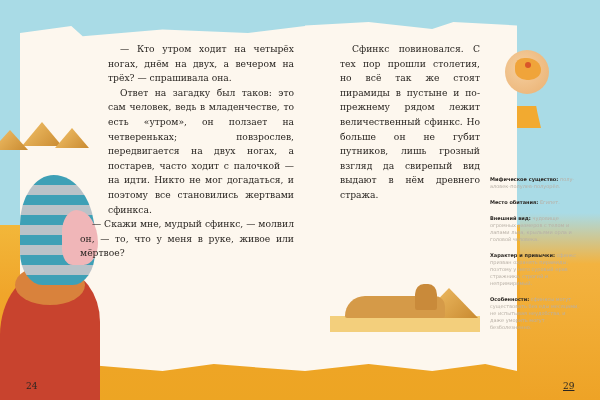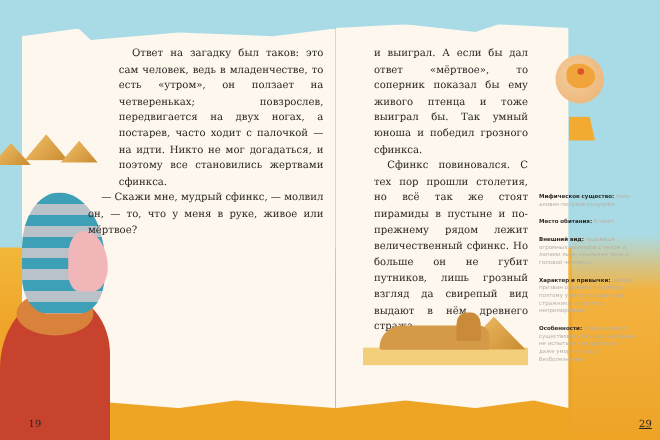--- a/index.html
+++ b/index.html
@@ -57,28 +57,28 @@
 <div class="pyr" style="left:55px;top:128px;width:34px;height:20px;"></div>
 
 <div class="sphinx-figure">
   <div class="fur"></div>
   <div class="fur2"></div>
   <div class="headdress"></div>
   <div class="face"></div>
 </div>
 
 <div class="text left-text">
+  <p class="ind" style="padding-left:66px;">— Кто утром ходит на четырёх ногах, днём на двух, а вечером на трёх? — спрашивала она.</p>
   <p class="ind" style="padding-left:66px;">Ответ на загадку был таков: это сам человек, ведь в младенчестве, то есть «утром», он ползает на четвереньках; повзрослев, передвигается на двух ногах, а постарев, часто ходит с палочкой — на идти. Никто не мог догадаться, и поэтому все становились жертвами сфинкса.</p>
   <p class="ind" style="padding-left:38px;">— Скажи мне, мудрый сфинкс, — молвил он, — то, что у меня в руке, живое или мёртвое?</p>
 
 </div>
-<div class="pagenum" style="left:26px;top:381px;">19</div>
+<div class="pagenum" style="left:26px;top:381px;">24</div>
 
 <div class="text right-text">
-  <p>и выиграл. А если бы дал ответ «мёртвое», то соперник показал бы ему живого птенца и тоже выиграл бы. Так умный юноша и победил грозного сфинкса.</p>
   <p class="ind">Сфинкс повиновался. С тех пор прошли столетия, но всё так же стоят пирамиды в пустыне и по-прежнему рядом лежит величественный сфинкс. Но больше он не губит путников, лишь грозный взгляд да свирепый вид выдают в нём древнего стража.</p>
 </div>
 
 <div class="scene">
   <div class="ground"></div>
   <div class="pyr" style="left:90px;top:4px;width:58px;height:30px;"></div>
   <div class="body"></div>
   <div class="head"></div>
 </div>
 
@@ -89,13 +89,13 @@
 <div class="egypt"></div>
 
 <div class="sidebar">
   <div class="entry"><b>Мифическое существо:</b> <span>полу-аловек-полулев-полуорёл.</span></div>
   <div class="entry"><b>Место обитания:</b> <span>Египет.</span></div>
   <div class="entry"><b>Внешний вид:</b> <span>чудовище огромных размеров с телом и лапами льва, крыльями орла и головой человека.</span></div>
   <div class="entry"><b>Характер и привычки:</b> <span>сфинкс призван охранять пирамиды, поэтому у него суровый нрав стражника, строгий и непримиримый.</span></div>
   <div class="entry"><b>Особенности:</b> <span>сфинксы могут существовать без еды месяцами, не испытывая неудобства, и даже уморить могут безболезненно.</span></div>
 </div>
 
-<div class="pagenum" style="left:581px;top:381px;text-decoration:underline;">29</div>
+<div class="pagenum" style="left:563px;top:381px;text-decoration:underline;">29</div>
 
 </body></html>

